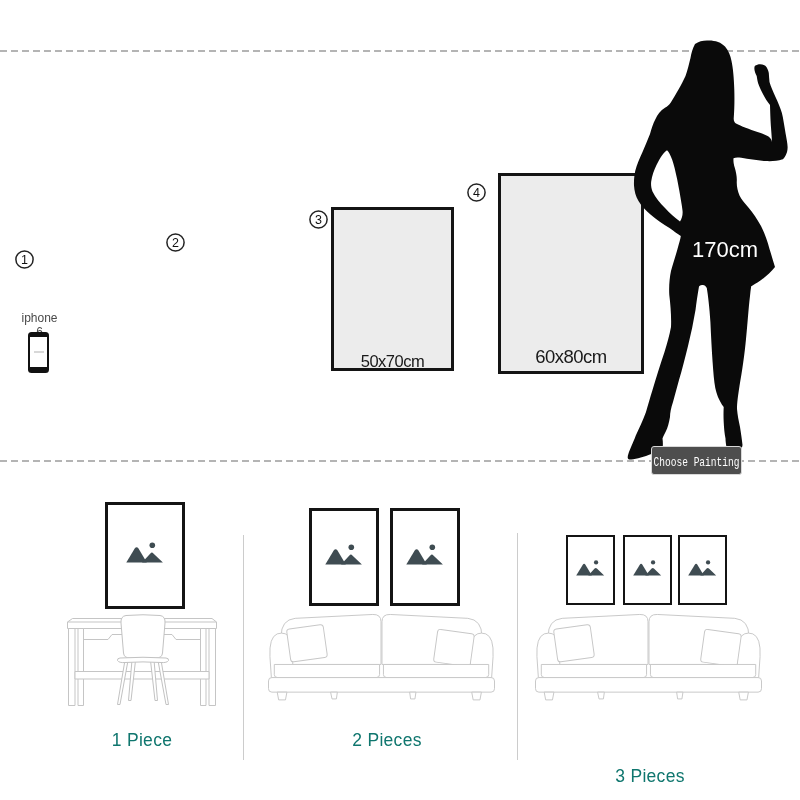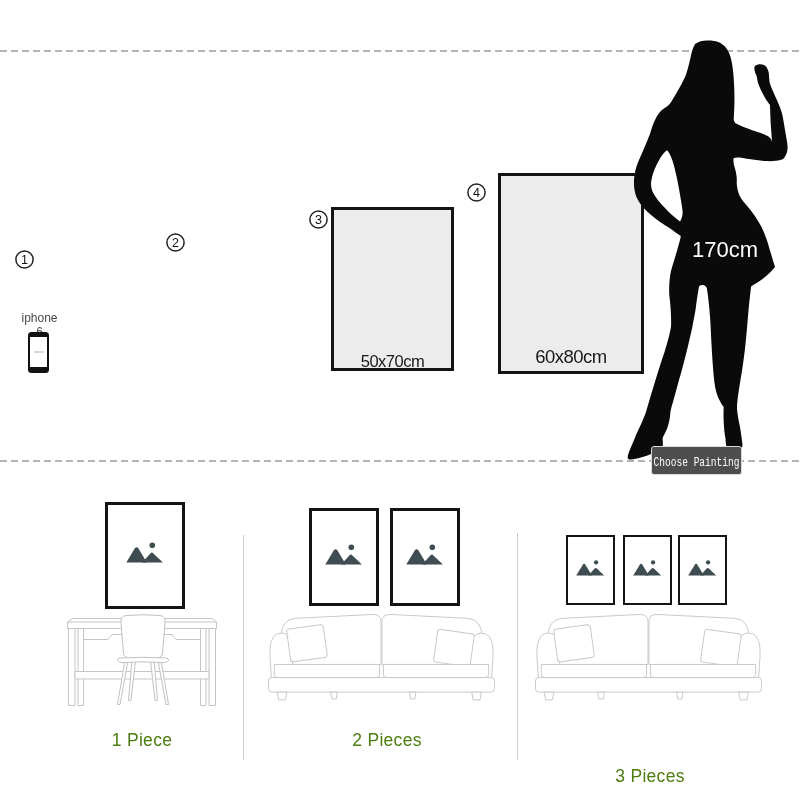--- a/index.html
+++ b/index.html
@@ -7,21 +7,21 @@
 #page{position:relative;width:800px;height:800px;background:#fff;overflow:hidden;transform:translateZ(0);
       font-family:"Liberation Sans",sans-serif}
 .abs{position:absolute}
 .dash{position:absolute;left:0;width:800px;height:2px;
       background:repeating-linear-gradient(90deg,#b4b4b4 0 7px,transparent 7px 11px)}
 .frame{position:absolute;background:#ececec;border:3px solid #141414;
        display:flex;align-items:flex-end;justify-content:center;
        letter-spacing:-0.5px;color:#191919}
 .wframe{position:absolute;background:#fff;border:3px solid #141414;
         display:flex;align-items:center;justify-content:center}
-.piece{position:absolute;font-size:17.5px;color:#4d7c0f;letter-spacing:0.3px;white-space:nowrap;
+.piece{position:absolute;font-size:17.5px;color:#0f766e;letter-spacing:0.3px;white-space:nowrap;
        transform:translateX(-50%)}
 .vdiv{position:absolute;width:1px;background:#ccc}
 </style>
 </head>
 <body>
 <div id="page">
 
 <div class="dash" style="top:50px"></div>
 
 <div class="dash" style="top:460px"></div>

